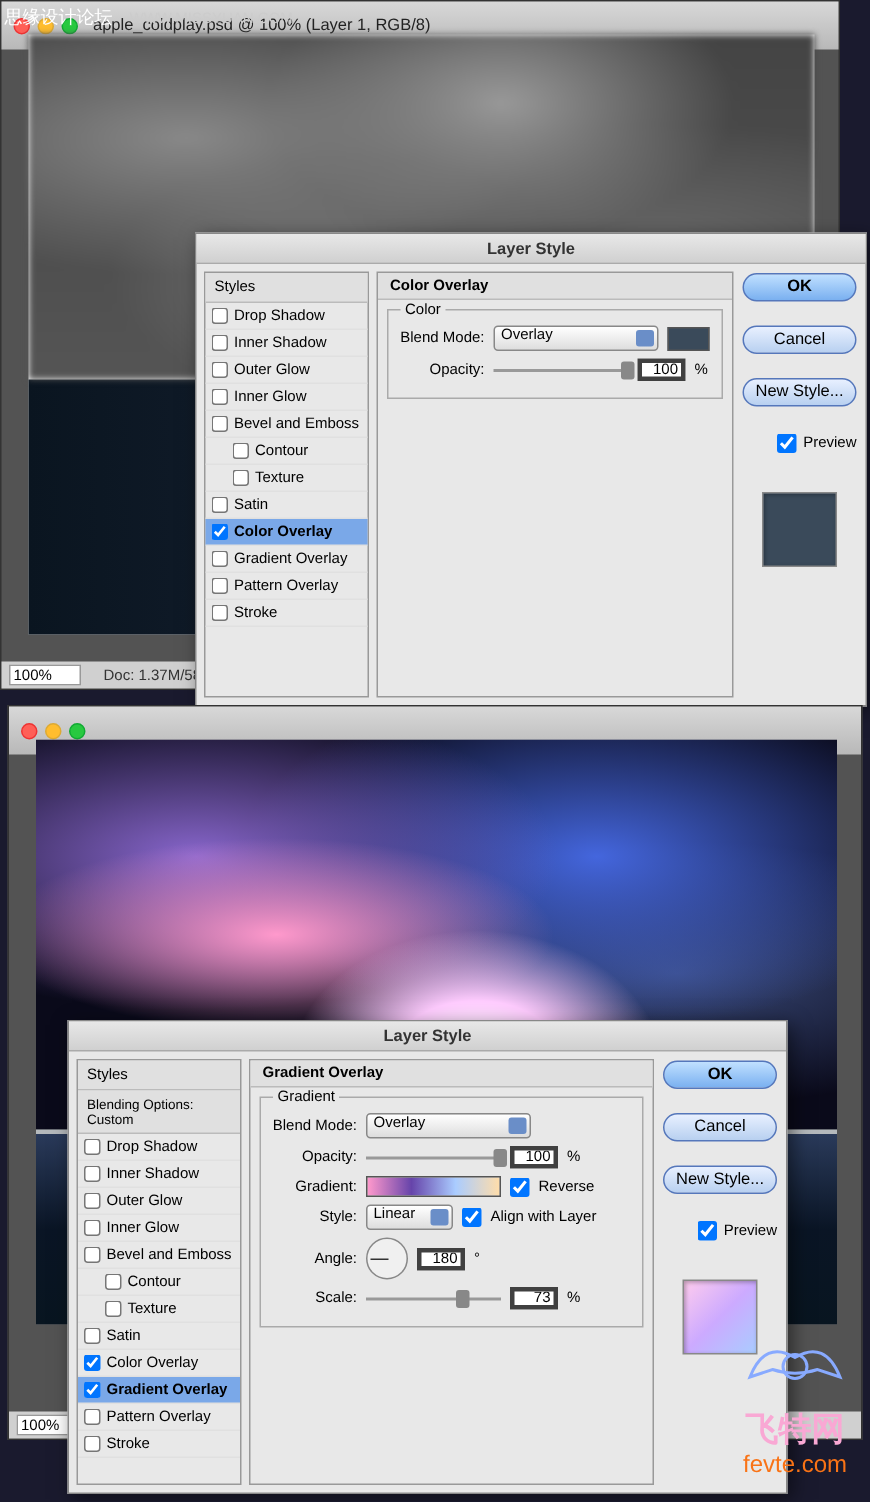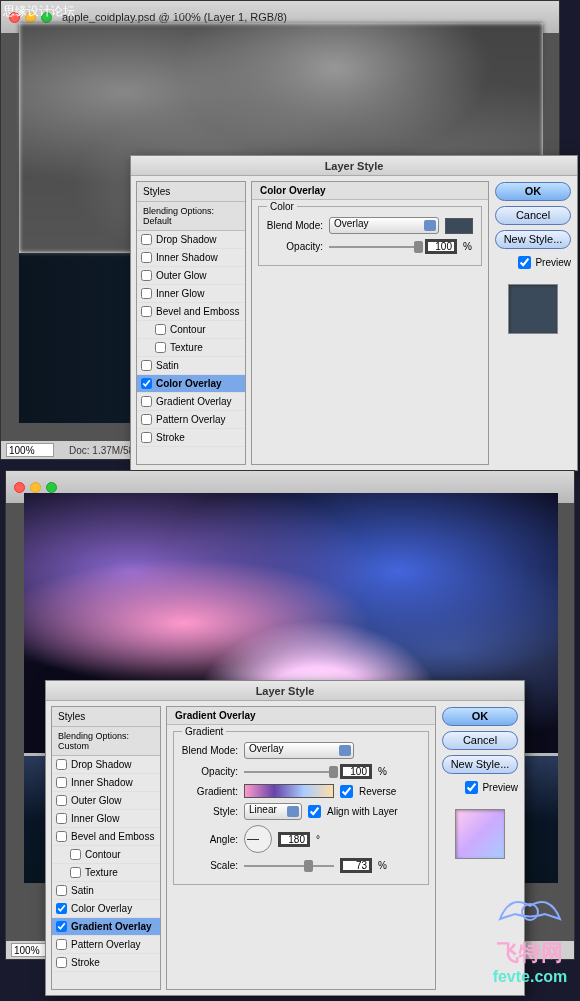--- a/index.html
+++ b/index.html
@@ -56,32 +56,32 @@
 .select::after { content: ""; position: absolute; right: 2px; top: 2px; width: 12px; height: 11px; background: #6a8ec8; border-radius: 2px; }
 .slider-track { width: 90px; height: 2px; background: #999; position: relative; }
 .slider-thumb { position: absolute; width: 9px; height: 12px; background: #888; top: -5px; border-radius: 2px; }
 .num-input { width: 32px; height: 15px; border: 3px solid #404040; font-size: 10px; text-align: right; padding-right: 2px; background: #fff; }
 .swatch { width: 28px; height: 16px; border: 1px solid #555; }
 .swatch.dark { background: #3a4a5a; }
 .grad-bar { width: 90px; height: 14px; border: 1px solid #555; background: linear-gradient(to right, #ff99cc, #6644aa, #aaccff, #ffddaa); }
 .angle-dial { width: 28px; height: 28px; border: 1px solid #888; border-radius: 50%; background: #f0f0f0; position: relative; }
 .angle-dial::after { content: ""; position: absolute; width: 12px; height: 1px; background: #333; top: 50%; left: 2px; }
 
-.buttons-panel { width: 88px; padding: 6px; display: flex; flex-direction: column; gap: 5px; }
+.buttons-panel { width: 88px; padding: 6px; display: flex; flex-direction: column; gap: 16px; }
 .aqua-btn { height: 19px; border: 1px solid #5577bb; border-radius: 10px; background: linear-gradient(#e8f0ff, #b8d0f0); font-size: 11px; text-align: center; line-height: 17px; cursor: pointer; }
 .aqua-btn.primary { background: linear-gradient(#c0e0ff, #7ab0f0); font-weight: bold; }
 .preview-row { display: flex; align-items: center; gap: 4px; font-size: 10px; justify-content: flex-end; margin-top: 2px; }
 .preview-box { width: 50px; height: 50px; border: 1px solid #888; margin: 10px auto 0; box-shadow: inset 1px 1px 3px rgba(0,0,0,0.3); }
 .preview-box.dark { background: #3a4a5a; }
 .preview-box.grad { background: linear-gradient(135deg, #ffccee, #ccaaff, #aaccff); }
 
 .logo-bottom { position: absolute; bottom: 15px; right: 10px; text-align: center; color: #88aaff; z-index: 200; }
 .wings { font-size: 40px; color: #88aaff; }
 .logo-text { font-size: 22px; color: #f9a8d4; font-weight: bold; }
-.logo-url { font-size: 16px; color: #5eead4; font-weight: bold; }
+.logo-url { font-size: 16px; color: #f97316; }
 </style>
 </head>
 <body>
 
 <div class="watermark-top">
   <span>思缘设计论坛</span>
   <span class="watermark-url">WWW.MISSYUAN.COM</span>
 </div>
 
 <div class="ps-window top">
@@ -101,21 +101,20 @@
     <input value="100%" style="">
     <span>Doc: 1.37M/58...</span>
   </div>
 </div>
 
 <div class="dialog d1">
   <div class="dlg-title">Layer Style</div>
   <div class="dlg-body">
     <div class="styles-panel">
       <div class="styles-header">Styles</div>
-      <div class="blend-header">Blending Options: Default</div>
       <div id="d1-items">
           <div class="style-item">
             <input type="checkbox" style="">
             <span>Drop Shadow</span>
           </div>
           <div class="style-item">
             <input type="checkbox" style="">
             <span>Inner Shadow</span>
           </div>
           <div class="style-item">

